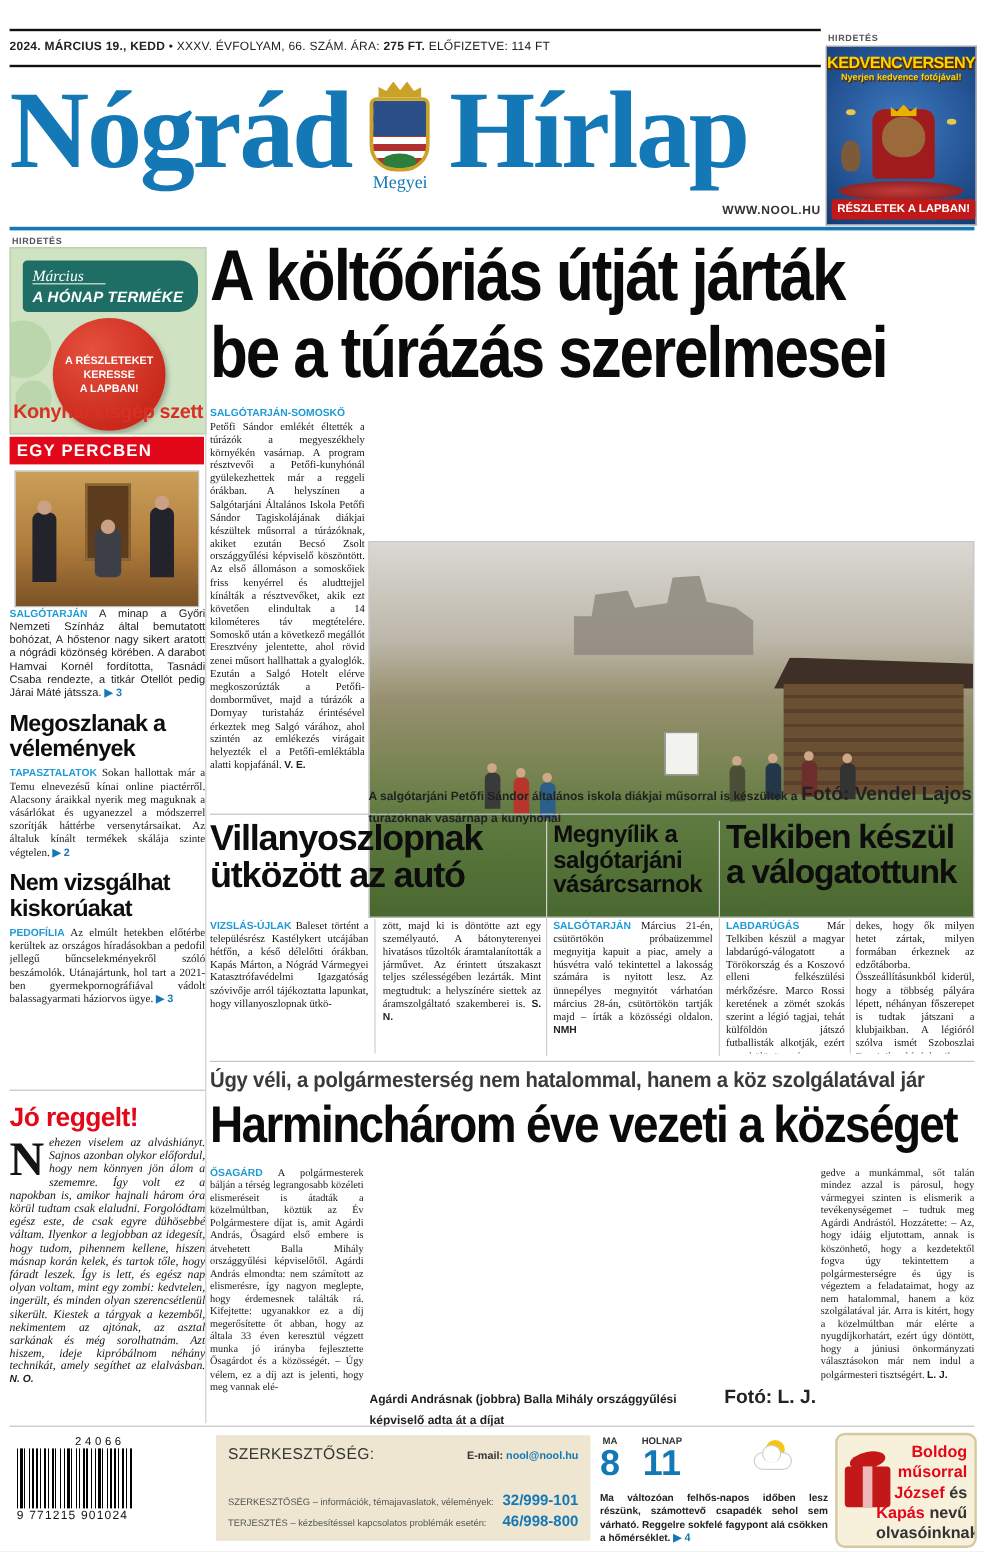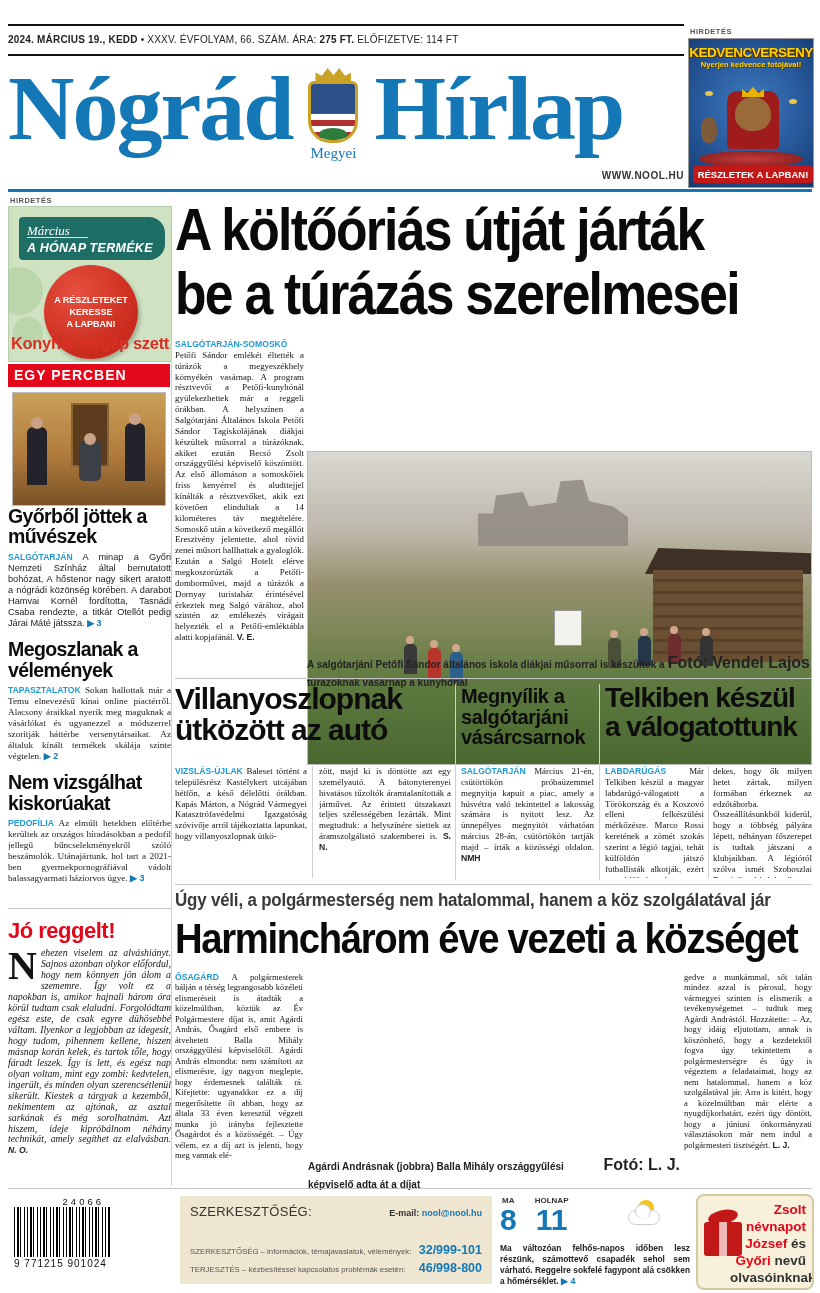--- a/index.html
+++ b/index.html
@@ -178,21 +178,20 @@
     <div class="th-door"></div>
     <div class="th-fig" style="left:14px;top:34px;"></div>
       <div class="th-head" style="left:18px;top:24px;"></div>
     <div class="th-fig" style="left:112px;top:30px;"></div>
       <div class="th-head" style="left:116px;top:20px;"></div>
     <div class="th-chair"></div>
       <div class="th-head" style="left:71px;top:40px;"></div>
   </div>
 
   <div class="abs" style="left:8px;top:506px;width:163px;height:398px;overflow:hidden;">
-    <div class="news-h" style="margin-top:0;">Győrből jöttek a művészek</div>
     <p class="news-b" style="margin:0;"><span class="lead">SALGÓTARJÁN</span> <span>A minap a Győri Nemzeti Színház által bemutatott bohózat, A hőstenor nagy sikert aratott a nógrádi közönség körében. A darabot Hamvai Kornél fordította, Tasnádi Csaba rendezte, a titkár Otellót pedig Járai Máté játssza.</span> <span class="pref">▶ 3</span></p>
     <div class="news-h">Megoszlanak a vélemények</div>
     <p class="news-b" style="margin:0;font-family:'Liberation Serif',serif;"><span class="lead">TAPASZTALATOK</span> <span>Sokan hallottak már a Temu elnevezésű kínai online piactérről. Alacsony áraikkal nyerik meg maguknak a vásárlókat és ugyanezzel a módszerrel szorítják háttérbe versenytársaikat. Az általuk kínált termékek skálája szinte végtelen.</span> <span class="pref">▶ 2</span></p>
     <div class="news-h">Nem vizsgálhat kiskorúakat</div>
     <p class="news-b" style="margin:0;font-family:'Liberation Serif',serif;"><span class="lead">PEDOFÍLIA</span> <span>Az elmúlt hetekben előtérbe kerültek az országos híradásokban a pedofil jellegű bűncselekményekről szóló beszámolók. Utánajártunk, hol tart a 2021-ben gyermekpornográfiával vádolt balassagyarmati háziorvos ügye.</span> <span class="pref">▶ 3</span></p>
   </div>
 
   <div class="hline" style="left:8px;top:908px;width:163px;"></div>
 
   <div class="abs" style="left:8px;top:914px;width:163px;height:274px;overflow:hidden;">
@@ -322,20 +321,20 @@
     </div>
     <div class="sun" style="left:138px;top:4px;"></div>
     <div class="cloud" style="left:128px;top:14px;"></div>
     <p class="wx-text" style="margin:8px 0 0 0;"><span>Ma változóan felhős-napos időben lesz részünk, számottevő csapadék sehol sem várható. Reggelre sokfelé fagypont alá csökken a hőmérséklet.</span> <span class="pref">▶ 4</span></p>
   </div>
 
   <div class="abs nameday" style="left:696px;top:1194px;width:114px;height:92px;">
     <div class="bow"></div>
     <div class="gift"></div>
     <div style="position:absolute;right:6px;top:6px;width:76px;">
-      <div class="nd-line nd-red">Zsolt névnapot</div>
+      <div class="nd-line nd-red">Boldog műsorral</div>
       <div class="nd-line"><span class="nd-red">József</span> <span>és</span></div>
-      <div class="nd-line"><span class="nd-red">Győri</span> <span>nevű</span></div>
+      <div class="nd-line"><span class="nd-red">Kapás</span> <span>nevű</span></div>
       <div class="nd-line">olvasóinknak!</div>
     </div>
   </div>
 
 </div>
 
 </body></html>

